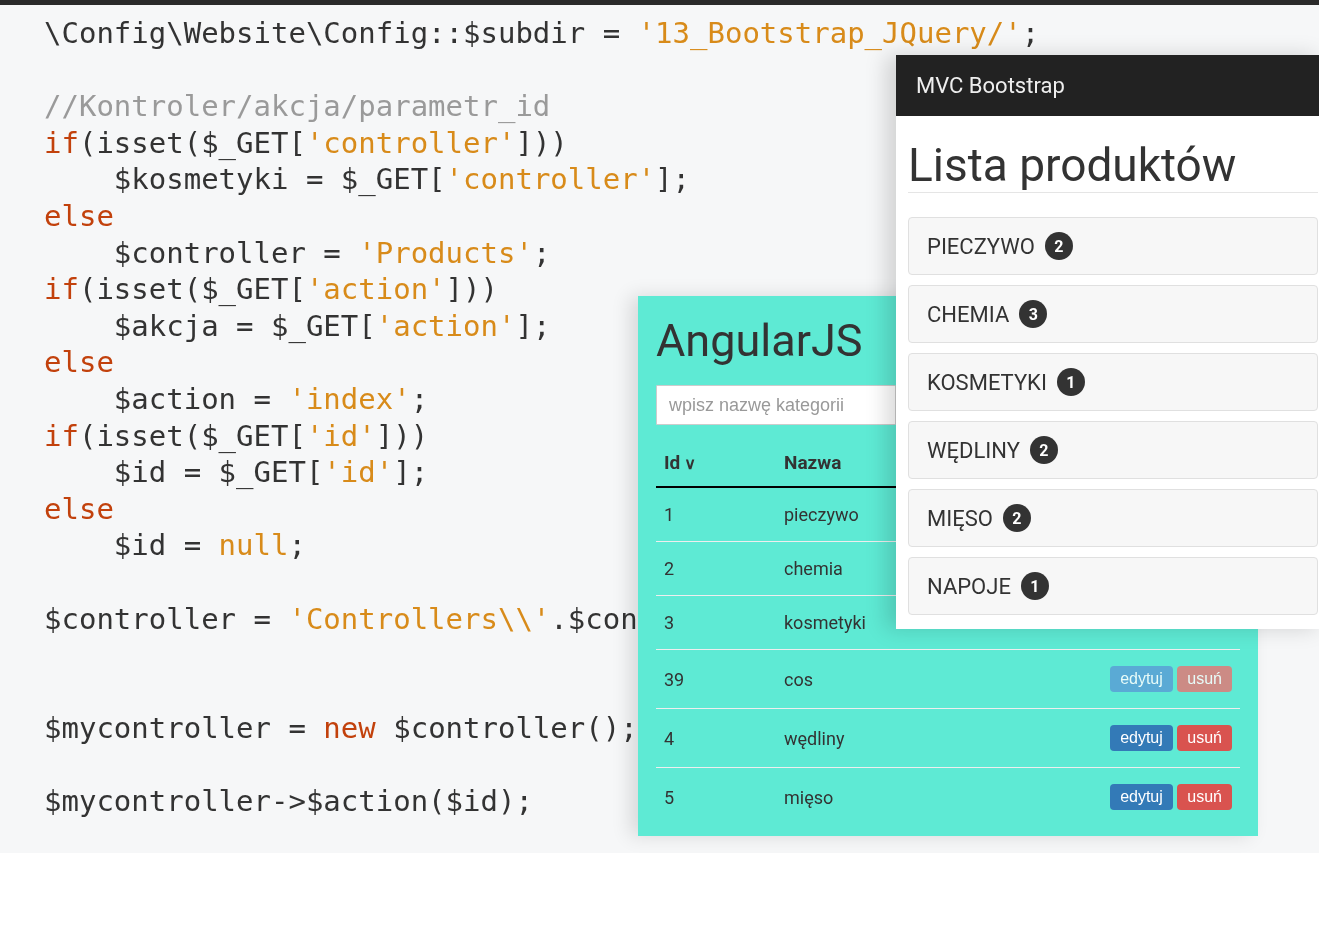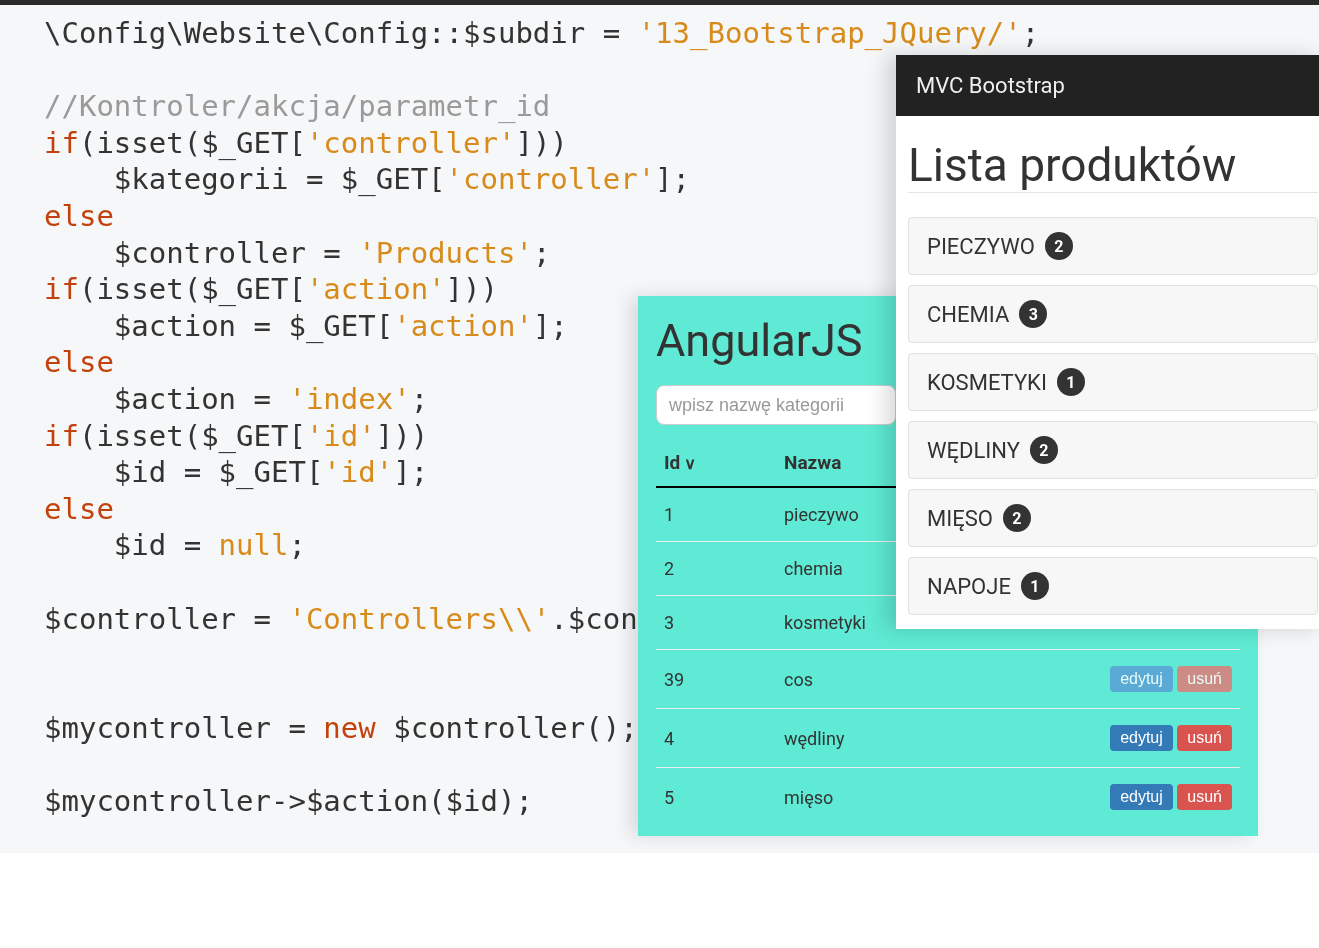--- a/index.html
+++ b/index.html
@@ -49,21 +49,21 @@
 .angular-title {
   font-size: 45px;
   font-weight: 400;
   color: #333;
   margin-bottom: 18px;
 }
 .angular-search {
   width: 240px;
   height: 40px;
   border: 1px solid #ccc;
-  border-radius: 8px;
+  border-radius: 1px;
   padding: 0 12px;
   font-size: 18px;
   color: #333;
   margin-bottom: 14px;
 }
 .angular-search::placeholder { color: #999; }
 .angular-table { width: 100%; border-collapse: collapse; }
 .angular-table thead th {
   text-align: left;
   font-size: 19px;
@@ -152,25 +152,25 @@
 </style>
 </head>
 <body>
 
 <div class="topbar"></div>
 
 <div class="code-panel"><span class="tok-ns">\Config\Website\Config::$subdir = </span><span class="tok-str">'13_Bootstrap_JQuery/'</span><span>;</span>
 
 <span class="tok-cmt">//Kontroler/akcja/parametr_id</span>
 <span class="tok-kw">if</span><span>(isset($_GET[</span><span class="tok-str">'controller'</span><span>]))</span>
-<span>    $kategorii = $_GET[</span><span class="tok-str">'controller'</span><span>];</span>
+<span>    $kosmetyki = $_GET[</span><span class="tok-str">'controller'</span><span>];</span>
 <span class="tok-kw">else</span>
 <span>    $controller = </span><span class="tok-str">'Products'</span><span>;</span>
 <span class="tok-kw">if</span><span>(isset($_GET[</span><span class="tok-str">'action'</span><span>]))</span>
-<span>    $action = $_GET[</span><span class="tok-str">'action'</span><span>];</span>
+<span>    $akcja = $_GET[</span><span class="tok-str">'action'</span><span>];</span>
 <span class="tok-kw">else</span>
 <span>    $action = </span><span class="tok-str">'index'</span><span>;</span>
 <span class="tok-kw">if</span><span>(isset($_GET[</span><span class="tok-str">'id'</span><span>]))</span>
 <span>    $id = $_GET[</span><span class="tok-str">'id'</span><span>];</span>
 <span class="tok-kw">else</span>
 <span>    $id = </span><span class="tok-null">null</span><span>;</span>
 
 <span>$controller = </span><span class="tok-str">'Controllers\\'</span><span>.$controller;</span>
 
 

